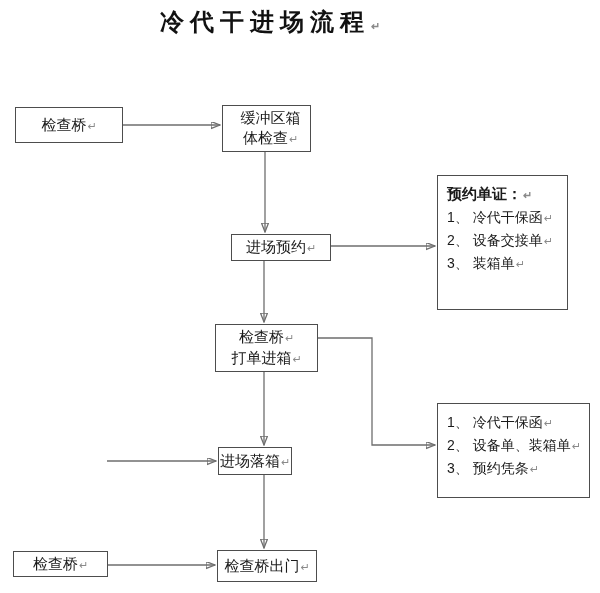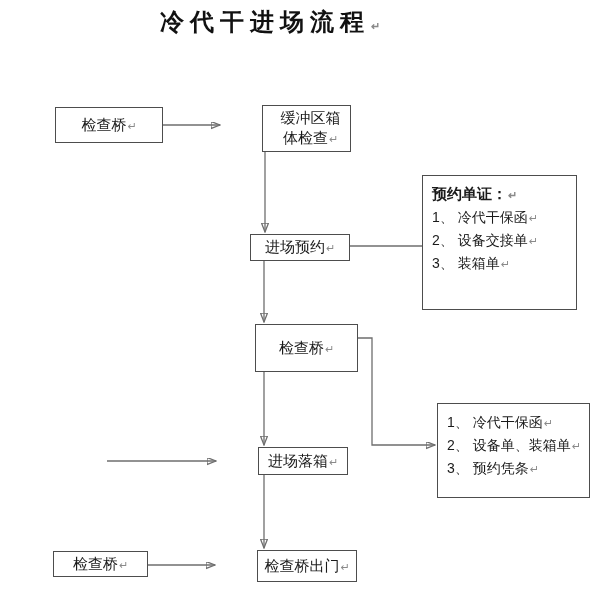--- a/index.html
+++ b/index.html
@@ -28,21 +28,20 @@
     background: #ffffff;
     border: 1px solid #4d4d4d;
     display: flex;
     flex-direction: column;
     align-items: center;
     justify-content: center;
     font-size: 15px;
     line-height: 20px;
     text-align: center;
     white-space: nowrap;
-    margin-left: 40px;
   }
   .rm {
     color: #8a8a8a;
     font-size: 11px;
     margin-left: 1px;
     vertical-align: baseline;
   }
   .panel {
     position: absolute;
     background: #ffffff;
@@ -84,42 +83,43 @@
 
   <div class="node" style="left:15px; top:107px; width:108px; height:36px;">
     <div><span>检查桥</span><span class="rm">↵</span></div>
   </div>
 
   <div class="node" style="left:222px; top:105px; width:89px; height:47px;padding-left:8px;">
     <div><span>缓冲区箱</span></div>
     <div><span>体检查</span><span class="rm">↵</span></div>
   </div>
 
-  <div class="node" style="left:210px; top:234px; width:100px; height:27px;">
+  <div class="node" style="left:231px; top:234px; width:100px; height:27px;">
     <div><span>进场预约</span><span class="rm">↵</span></div>
   </div>
 
   <div class="node" style="left:215px; top:324px; width:103px; height:48px;">
     <div><span>检查桥</span><span class="rm">↵</span></div>
+    <div><span>打单进箱</span><span class="rm">↵</span></div>
   </div>
 
 
-  <div class="node" style="left:218px; top:447px; width:90px; height:28px;">
+  <div class="node" style="left:218px; top:447px; width:74px; height:28px;">
     <div><span>进场落箱</span><span class="rm">↵</span></div>
   </div>
 
   <div class="node" style="left:13px; top:551px; width:95px; height:26px;">
     <div><span>检查桥</span><span class="rm">↵</span></div>
   </div>
 
   <div class="node" style="left:217px; top:550px; width:100px; height:32px;text-align:center;">
     <div><span>检查桥出门</span><span class="rm">↵</span></div>
   </div>
 
-  <div class="panel" style="left:422px; top:175px; width:155px; height:135px;">
+  <div class="panel" style="left:437px; top:175px; width:131px; height:135px;">
     <div class="heading"><span>预约单证：</span><span class="rm">↵</span></div>
     <div><span>1、 冷代干保函</span><span class="rm">↵</span></div>
     <div><span>2、 设备交接单</span><span class="rm">↵</span></div>
     <div><span>3、 装箱单</span><span class="rm">↵</span></div>
   </div>
 
   <div class="panel" style="left:437px; top:403px; width:153px; height:95px;">
     <div><span>1、 冷代干保函</span><span class="rm">↵</span></div>
     <div><span>2、 设备单、装箱单</span><span class="rm">↵</span></div>
     <div><span>3、 预约凭条</span><span class="rm">↵</span></div>

